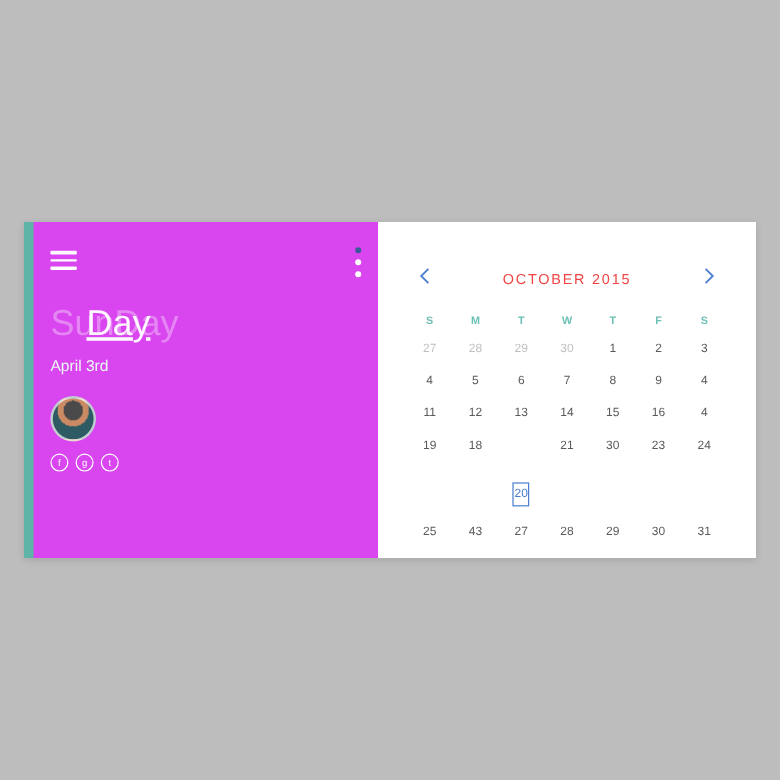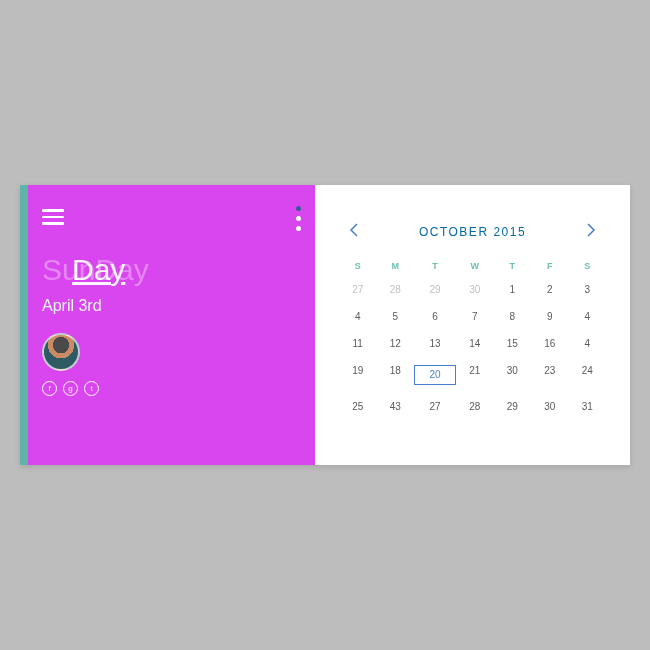--- a/index.html
+++ b/index.html
@@ -33,45 +33,45 @@
   .dots span.fill { background: #fff; }
   .dots span.active { background: #3a5a99; }
   .daywrap { position: relative; margin-top: 28px; height: 40px; }
   .daywrap .d1, .daywrap .d2 {
     position: absolute; left: 0; top: 0;
     font-size: 30px; font-weight: 300;
     white-space: nowrap;
   }
   .daywrap .d1 { color: rgba(255,255,255,0.35); transform: translateX(0px); }
   .daywrap .d2 { color: rgba(255,255,255,0.95); transform: translateX(30px); text-decoration: underline; }
-  .date-sub { font-size: 16px; font-weight: 300; margin-top: 4px; color: #eaf7f4; }
+  .date-sub { font-size: 13px; font-weight: 300; margin-top: 4px; color: #eaf7f4; }
   .avatar {
     width: 38px; height: 38px; border-radius: 50%;
     margin-top: 18px;
     background: radial-gradient(circle at 50% 30%, #4a4a4a 0 28%, #c98a64 28% 45%, #2d5a63 45% 100%);
     border: 2px solid rgba(255,255,255,0.7);
   }
   .socials { margin-top: 10px; display: flex; gap: 6px; }
   .soc {
     width: 15px; height: 15px; border: 1.3px solid #fff; border-radius: 50%;
     display: flex; align-items: center; justify-content: center;
     font-size: 8px; color: #fff; cursor: pointer;
   }
 
   .right { flex: 1; padding: 24px 24px 16px 24px; position: relative; }
   .cal-head { display: flex; align-items: center; justify-content: space-between; margin: 10px 6px 16px 6px; }
-  .cal-title { color: #0369a1; font-size: 12px; letter-spacing: 1.5px; font-weight: 500; }
+  .cal-title { color: #ef4444; font-size: 12px; letter-spacing: 1.5px; font-weight: 500; }
   .chev { color: #4a7dcf; cursor: pointer; font-size: 16px; padding: 4px; }
   .cal-grid { display: grid; grid-template-columns: repeat(7, 1fr); text-align: center; font-size: 10px; row-gap: 10px; }
   .dow { color: #6cc0b4; font-weight: 600; font-size: 9px; }
   .cell { color: #5a5a5a; padding: 3px 0; }
   .cell.muted { color: #bfbfbf; }
   .cell.selected span {
-    display: inline-block; width: 42px; height: 20px; line-height: 18px;
-    border: 1px solid #4a7dcf; color: #4a7dcf;
+    display: inline-block; width: 14px; height: 20px; line-height: 18px;
+    border: 1px solid #4a7dcf; color: #4a7dcf; margin-top: 36px;
   }
 </style>
 </head>
 <body>
 
 <div class="card">
   <div class="left">
     <div class="left-accent"></div>
     <div class="menu-icon">
         <div></div>

